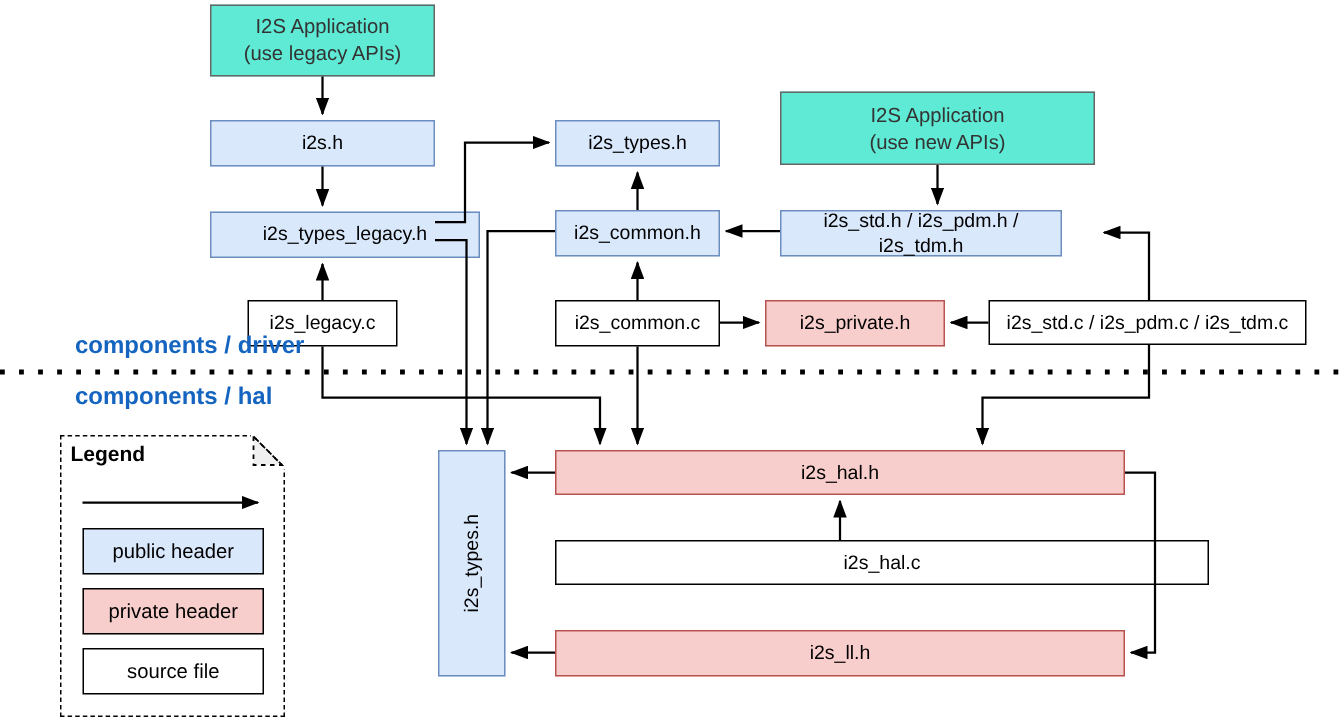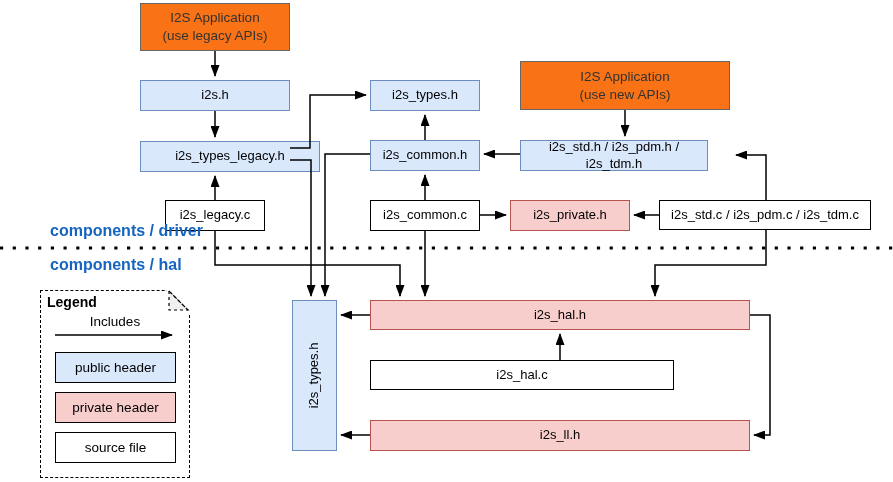--- a/index.html
+++ b/index.html
@@ -7,21 +7,21 @@
     position:relative;width:893px;height:482px;background:#ffffff;
     font-family:"Liberation Sans",sans-serif;overflow:hidden;
   }
   .node{
     position:absolute;box-sizing:border-box;border:1px solid #000;
     display:flex;align-items:center;justify-content:center;text-align:center;
     font-size:13px;color:#000;line-height:1.3;padding:1px 4px;
   }
   .blue{background:#dae8fc;border-color:#6c8ebf;}
   .pink{background:#f8cecc;border-color:#b85450;}
-  .gray{background:#f97316;border-color:#666666;color:#333333;font-size:13.5px;}
+  .gray{background:#5eead4;border-color:#666666;color:#333333;font-size:13.5px;}
   .white{background:#ffffff;border-color:#000000;}
   .section-label{
     position:absolute;left:6px;font-weight:bold;font-size:16px;color:#1565c0;
     white-space:nowrap;
     margin-left:44px;
   }
   .vnode{padding:0;}
   .vtext{transform:rotate(-90deg);white-space:nowrap;font-size:13px;}
   .legend{
     position:absolute;left:40px;top:290px;width:150px;height:188px;
@@ -91,36 +91,35 @@
   <div class="section-label" style="top:256px;">components / hal</div>
 
   <div class="node blue vnode" style="left:292px;top:300px;width:45px;height:151px;">
     <span class="vtext">i2s_types.h</span>
   </div>
 
   <div class="node pink" style="left:370px;top:300px;width:380px;height:30px;">
     <span>i2s_hal.h</span>
   </div>
 
-  <div class="node white" style="left:370px;top:360px;width:304px;height:30px;">
+  <div class="node white" style="left:370px;top:360px;width:436px;height:30px;">
     <span>i2s_hal.c</span>
   </div>
 
   <div class="node pink" style="left:370px;top:420px;width:380px;height:31px;">
     <span>i2s_ll.h</span>
   </div>
 
   <div class="legend">
     <svg class="fold" width="24" height="24">
       <rect x="0" y="0" width="24" height="24" fill="#ffffff"></rect>
       <polygon points="2,2 2,21 21,21" fill="#f0f0f0" stroke="#000" stroke-width="1.2" stroke-dasharray="3,3"></polygon>
       <line x1="2" y1="2" x2="21" y2="21" stroke="#000" stroke-width="1.2" stroke-dasharray="3,3"></line>
     </svg>
     <div class="legend-title">Legend</div>
-    <div class="legend-includes">Includes</div>
     <div class="legend-node blue" style="top:61px;">
       <span>public header</span>
     </div>
     <div class="legend-node pink" style="top:101px;">
       <span>private header</span>
     </div>
     <div class="legend-node white" style="top:141px;">
       <span>source file</span>
     </div>
   </div>

